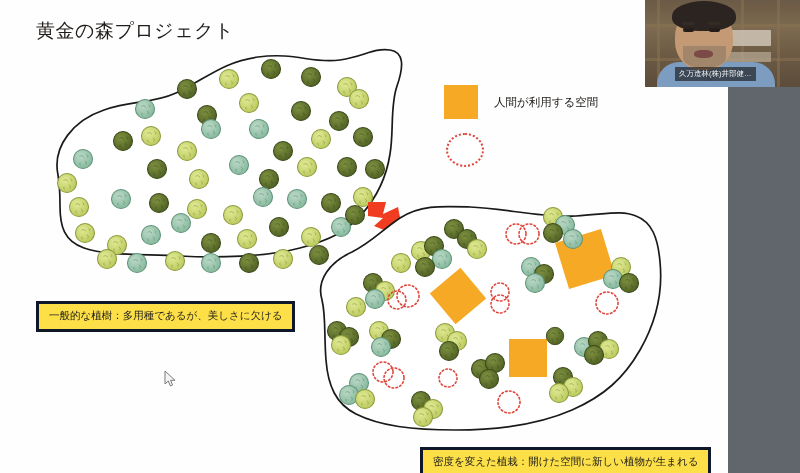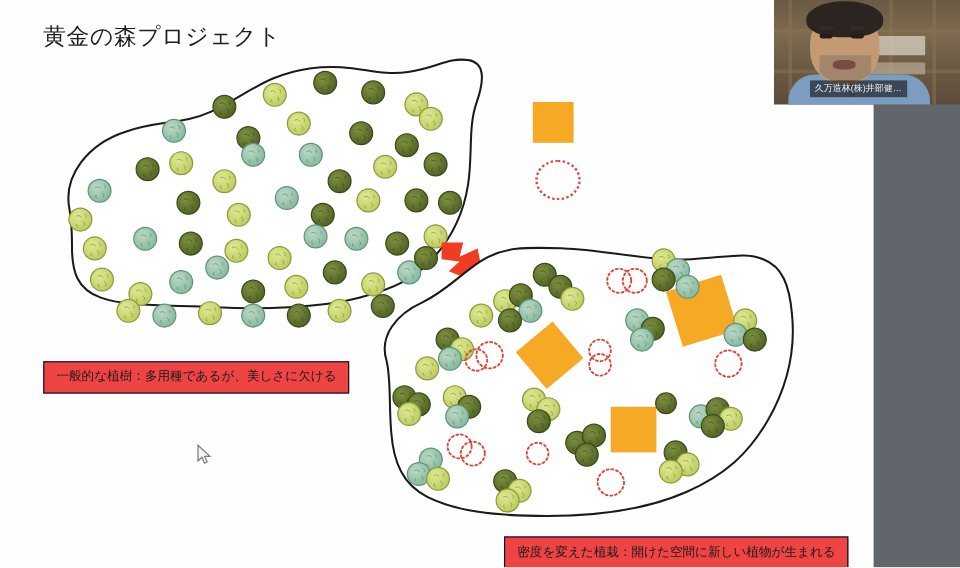--- a/index.html
+++ b/index.html
@@ -21,21 +21,21 @@
   
   #legend{position:absolute;left:444px;top:78px;width:270px;}
   .leg-row{display:flex;align-items:center;height:48px;}
   .leg-mark{width:34px;height:34px;flex:0 0 34px;margin-right:16px;}
   .sw-square{background:#F6A925;}
   .sw-circle{width:30px;height:30px;border:2px dotted #e0463c;border-radius:50%;
              background:#fff;margin-left:2px;}
   .leg-text{font-size:11.5px;color:#1d1a17;white-space:nowrap;}
 
   
-  .caption{position:absolute;border:1px solid #0f172a;background:#ef4444;
+  .caption{position:absolute;border:3px solid #0f172a;background:#fde047;
            font-size:10.5px;color:#1a1a1a;padding:5px 10px 6px 10px;white-space:nowrap;}
   #caption-left{left:36px;top:301px;}
   #caption-right{left:420px;top:447px;}
 
   
   #gray-panel{position:absolute;left:728px;top:0;width:72px;height:473px;background:#61656c;}
 
   
   #webcam{position:absolute;left:645px;top:0;width:155px;height:87px;overflow:hidden;background:#6e5a42;}
   #cam-bg{position:absolute;inset:0;
@@ -300,20 +300,21 @@
 
         <circle cx="448" cy="378" r="9"></circle>
 
         <circle cx="509" cy="402" r="11"></circle>
       </g>
     </svg>
 
     <div id="legend">
       <div class="leg-row">
         <div class="leg-mark sw-square"></div>
+        <div class="leg-text">人間が利用する空間</div>
       </div>
       <div class="leg-row">
         <div class="leg-mark sw-circle"></div>
       </div>
     </div>
 
     <div class="caption" id="caption-left">一般的な植樹：多用種であるが、美しさに欠ける</div>
     <div class="caption" id="caption-right">密度を変えた植栽：開けた空間に新しい植物が生まれる</div>
 
     <svg id="cursor" viewBox="0 0 13 18" style="left: 164px; top: 370px;">

